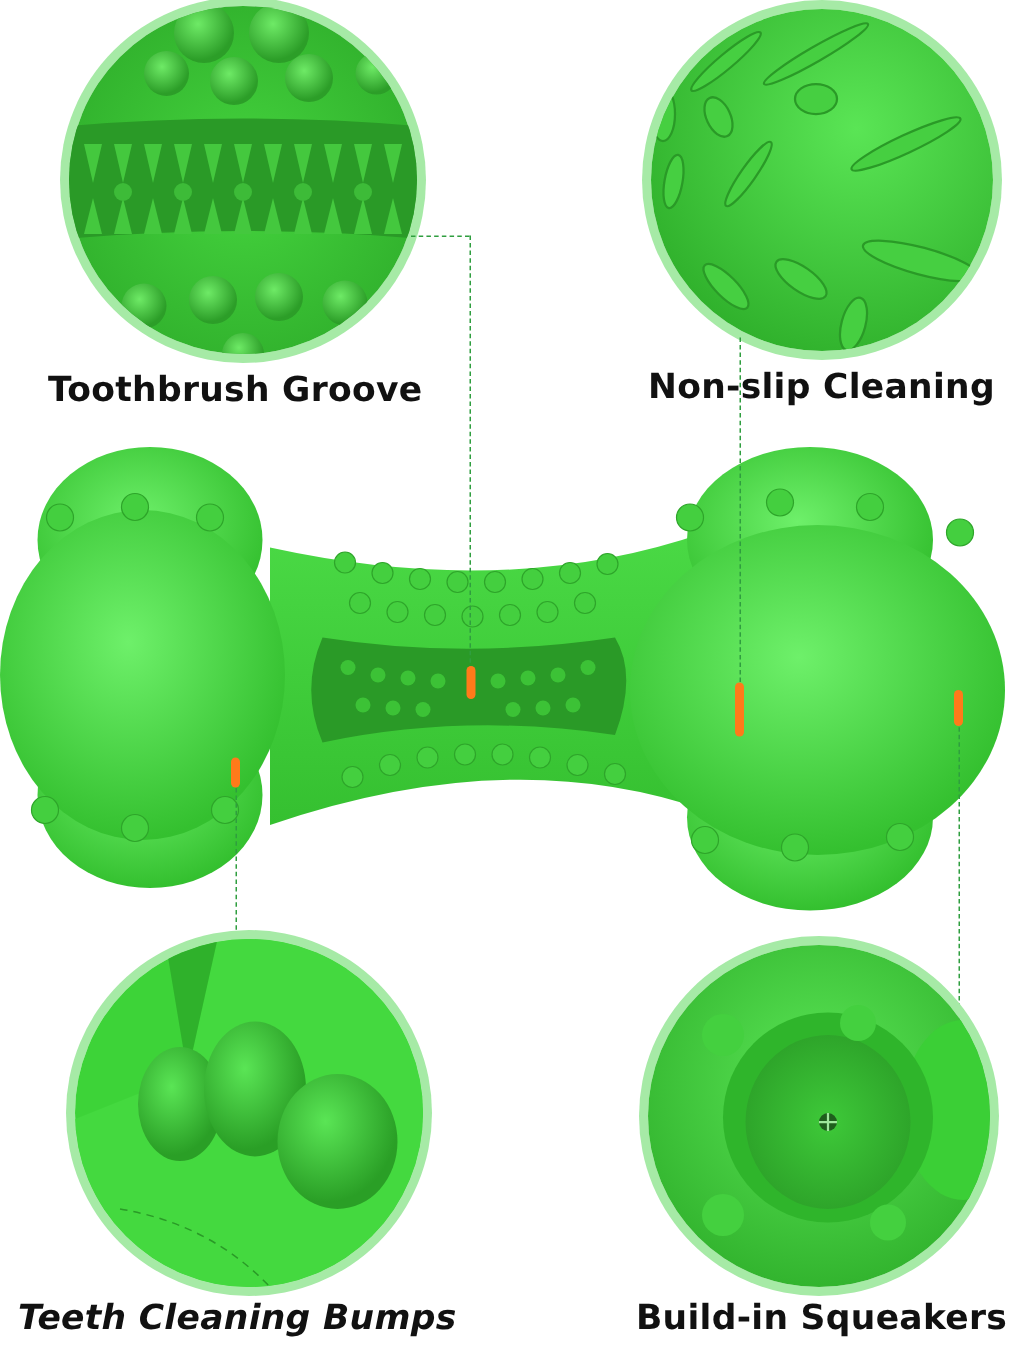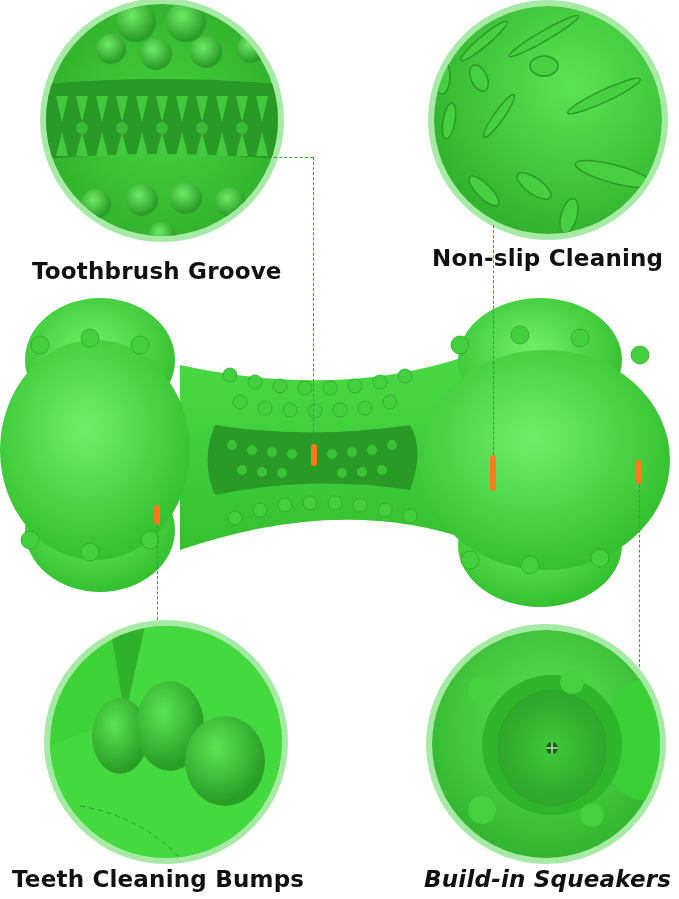--- a/index.html
+++ b/index.html
@@ -68,21 +68,21 @@
     </g>
     <g fill="#3dbb38">
         <circle cx="36" cy="124" r="6"></circle>
         <circle cx="76" cy="124" r="6"></circle>
         <circle cx="116" cy="124" r="6"></circle>
         <circle cx="156" cy="124" r="6"></circle>
         <circle cx="196" cy="124" r="6"></circle>
       </g>
   </svg>
 </div>
-<div class="caption" style="left:32px;top:258px;">Toothbrush Groove</div>
+<div class="caption" style="left:32px;top:247px;">Toothbrush Groove</div>
 
 <div class="circle" style="left:434px;top:6px;width:228px;height:228px;">
   <svg width="228" height="228" viewBox="0 0 228 228">
     <defs>
         <radialGradient id="bg2" cx="60%" cy="35%" r="70%">
           <stop offset="0" stop-color="#5ae555"></stop>
           <stop offset="1" stop-color="#2fb02b"></stop>
         </radialGradient>
       </defs>
     <rect width="228" height="228" fill="url(#bg2)"></rect>
@@ -202,21 +202,21 @@
       </defs>
     <rect width="232" height="232" fill="#3dd338"></rect>
     <path d="M95 0 L75 90 L0 120 L0 232 L232 232 L232 0 Z" fill="#44d93f"></path>
     <path d="M95 0 L75 90 L60 0 Z" fill="#2fb12b"></path>
     <ellipse cx="70" cy="110" rx="28" ry="38" fill="url(#b3)"></ellipse>
     <ellipse cx="120" cy="100" rx="34" ry="45" fill="url(#b3)"></ellipse>
     <ellipse cx="175" cy="135" rx="40" ry="45" fill="url(#b3)"></ellipse>
     <path d="M30 180 Q90 190 130 232" stroke="#2a9a27" stroke-width="1" stroke-dasharray="5,4" fill="none"></path>
   </svg>
 </div>
-<div class="caption" style="left:12px;top:866px;">Teeth Cleaning Bumps</div>
+<div class="caption" style="left:12px;top:866px;font-style:italic;">Teeth Cleaning Bumps</div>
 
 <div class="circle" style="left:432px;top:630px;width:228px;height:228px;">
   <svg width="228" height="228" viewBox="0 0 228 228">
     <defs>
       <radialGradient id="b4" cx="50%" cy="40%" r="65%">
           <stop offset="0" stop-color="#5be656"></stop>
           <stop offset="1" stop-color="#2fb02b"></stop>
         </radialGradient>
       <radialGradient id="hole" cx="50%" cy="50%" r="50%">
           <stop offset="0" stop-color="#3ec939"></stop>
@@ -228,13 +228,13 @@
     <ellipse cx="120" cy="115" rx="70" ry="70" fill="#2fb52b"></ellipse>
     <ellipse cx="120" cy="118" rx="55" ry="58" fill="url(#hole)"></ellipse>
     <circle cx="120" cy="118" r="6" fill="#1f5e1d"></circle>
     <path d="M120 112 V124 M114 118 H126" stroke="#9fe79c" stroke-width="1.5"></path>
     <circle cx="50" cy="60" r="14" fill="#44d03f"></circle>
     <circle cx="140" cy="52" r="12" fill="#44d03f"></circle>
     <circle cx="50" cy="180" r="14" fill="#44d03f"></circle>
     <circle cx="160" cy="185" r="12" fill="#44d03f"></circle>
   </svg>
 </div>
-<div class="caption" style="left:424px;top:866px;font-style:italic;">Build-in Squeakers</div>
+<div class="caption" style="left:424px;top:866px;">Build-in Squeakers</div>
 
 </body></html>

